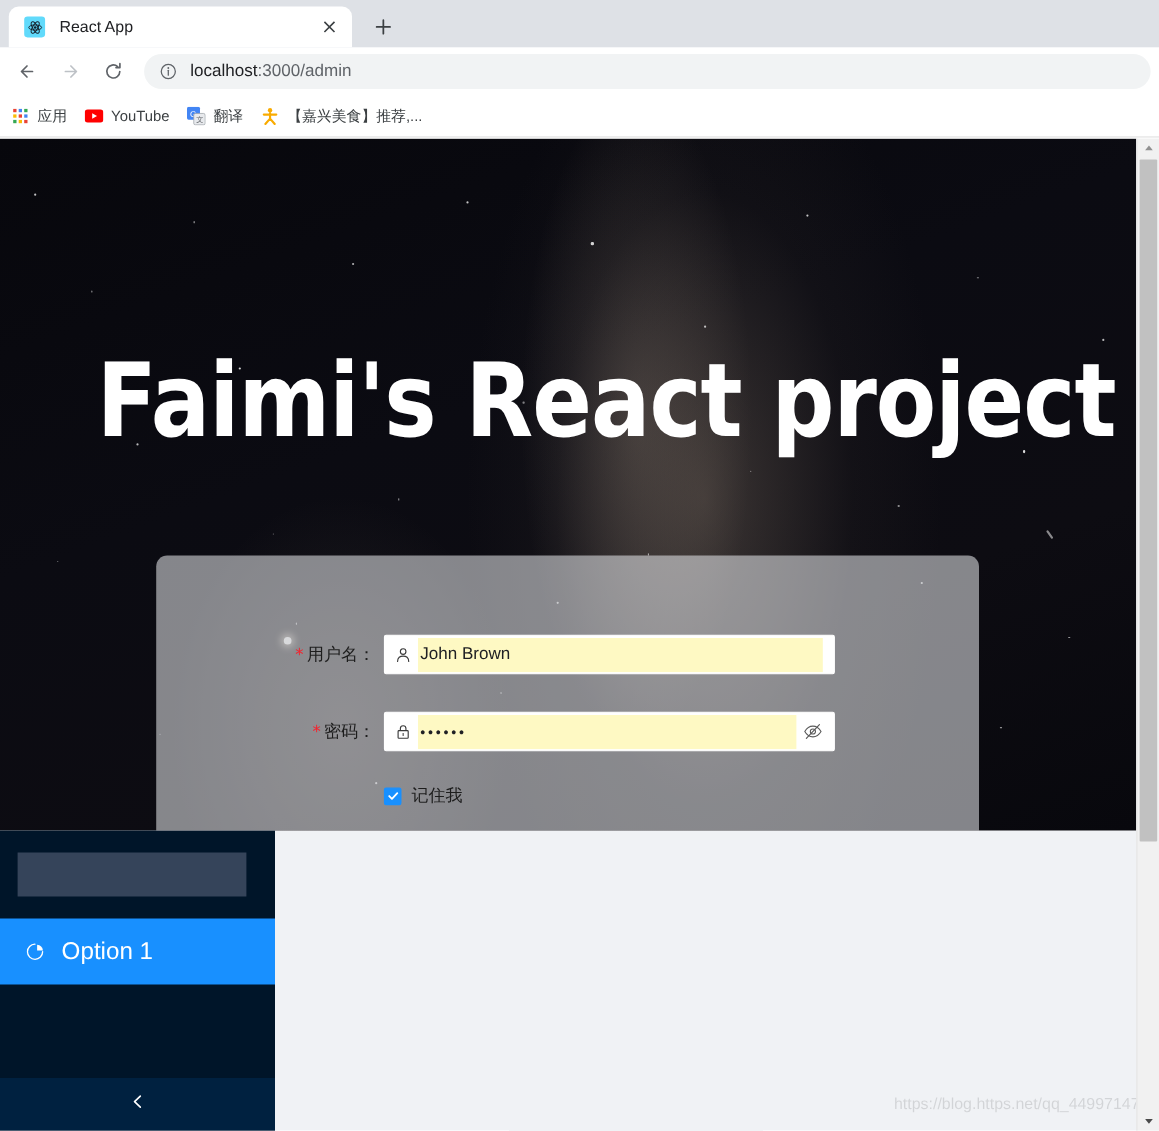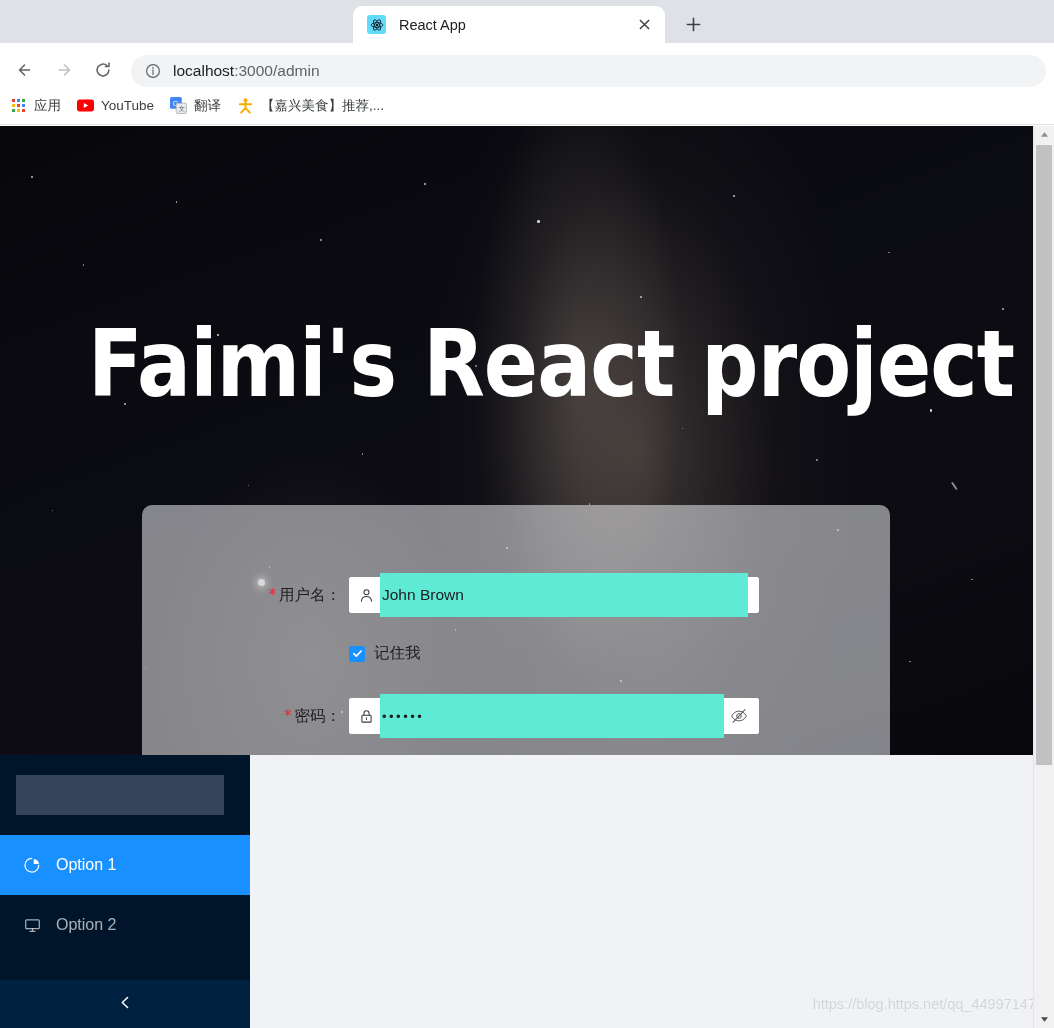--- a/index.html
+++ b/index.html
@@ -11,21 +11,20 @@
     background: #fff;
   }
 
   
   .browser { width: 1054px; height: 1028px; position: relative; background:#fff; }
 
   .tabstrip {
     height: 43px; background: #dee1e6;
     display: flex; align-items: flex-end; padding-left: 8px;
     position: relative;
-    justify-content: center;
   }
   .tab {
     width: 312px; height: 37px; background: #fff;
     border-radius: 9px 9px 0 0;
     display: flex; align-items: center; padding: 0 10px 0 14px;
     position: relative;
   }
   .tab-favicon {
     width: 19px; height: 19px; border-radius: 3px;
     background: #61dafb; flex: 0 0 auto;
@@ -41,21 +40,21 @@
     font-size: 17px; color: #3c4043; flex:0 0 auto; line-height:1;
   }
   .newtab {
     width: 32px; height: 32px; margin: 0 0 3px 12px;
     display:flex; align-items:center; justify-content:center;
     font-size: 23px; color:#3c4043; font-weight: 300; line-height: 1;
   }
 
   .toolbar {
     height: 44px; background: #fff;
-    display: flex; align-items: flex-end; padding: 0 8px;
+    display: flex; align-items: center; padding: 0 8px;
   }
   .navbtn {
     width: 34px; height: 34px; display:flex; align-items:center; justify-content:center;
     margin-right: 5px; flex: 0 0 auto;
   }
   .omnibox {
     flex: 1 1 auto; height: 32px; background: #f1f3f4;
     border-radius: 16px; display:flex; align-items:center;
     padding: 0 14px; margin-left: 6px; min-width: 0;
   }
@@ -124,21 +123,21 @@
     white-space: nowrap; font-family: "DejaVu Sans", sans-serif;
   }
   .req { color: #f5222d; font-size: 15px; margin-right: 3px; font-family:"DejaVu Sans", sans-serif; }
 
   .field {
     width: 410px; height: 36px; background: #fff;
     border: 1px solid #fff; border-radius: 2px;
     display: flex; align-items: center; padding: 0 10px 0 9px;
   }
   .field-inner {
-    flex: 1 1 auto; height: 44px; background: #5eead4;
+    flex: 1 1 auto; height: 31px; background: #fef9c3;
     display:flex; align-items:center; padding-left: 2px; min-width:0;
   }
   .field-ico { flex:0 0 auto; margin-right: 6px; display:flex; align-items:center; }
   .field-text { font-size: 15.5px; color: #202124; white-space: nowrap; font-family:"Liberation Sans", sans-serif; }
   .dots { letter-spacing: 2.5px; font-size: 13px; color:#202124; }
   .eye { flex:0 0 auto; margin-left: 6px; display:flex; align-items:center; }
 
   .checkbox-row { display:flex; align-items:center; }
   .cbx {
     width: 16px; height: 16px; background: #1890ff; border: 1px solid #1890ff;
@@ -153,21 +152,21 @@
     width: 250px; flex: 0 0 250px; background: #001529;
     display: flex; flex-direction: column; position: relative;
   }
   .sidebar-logo-wrap { height: 80px; display:flex; align-items:center; }
   .sidebar-logo {
     margin: 0 16px; height: 40px; width: 208px;
     background: #33415580; background-color: #35445a;
   }
   .menu-item {
     height: 60px; display:flex; align-items:center; padding-left: 24px;
-    color: rgba(255,255,255,0.65); font-size: 16px;
+    color: rgba(255,255,255,0.65); font-size: 22px;
   }
   .menu-item.active { background: #1890ff; color: #fff; }
   .menu-ico { width: 20px; margin-right: 12px; display:flex; align-items:center; flex:0 0 auto; }
   .sidebar-trigger {
     height: 48px; background: #002140; display:flex; align-items:center;
     justify-content:center; color:#fff; margin-top: auto;
   }
 
   .content { flex: 1 1 auto; display:flex; flex-direction: column; background:#f0f2f5; min-width:0; }
   .content-header { height: 64px; background: #fff; }
@@ -361,32 +360,20 @@
                   <circle cx="8" cy="4.6" r="2.7" stroke="#3a3a3a" stroke-width="1.1" fill="none"></circle>
                   <path d="M2.6 14.2 C2.6 10.4 5 9 8 9 C11 9 13.4 10.4 13.4 14.2" stroke="#3a3a3a" stroke-width="1.1" fill="none" stroke-linecap="round"></path>
                 </svg>
               </span>
               <span class="field-inner">
                 <span class="field-text">John Brown</span>
               </span>
             </div>
           </div>
 
-          <div class="form-row" style="margin-top:30px;">
-            <div class="form-label"></div>
-            <div class="checkbox-row">
-              <span class="cbx">
-                <svg width="11" height="11" viewBox="0 0 12 12">
-                  <path d="M2 6.2 L4.7 8.9 L10 3.3" stroke="#fff" stroke-width="1.8" fill="none" stroke-linecap="round" stroke-linejoin="round"></path>
-                </svg>
-              </span>
-              <span class="cbx-label">记住我</span>
-            </div>
-          </div>
-
           <div class="form-row" style="margin-top:34px;">
             <div class="form-label"><span class="req">*</span><span>密码：</span></div>
             <div class="field">
               <span class="field-ico">
                 <svg width="15" height="15" viewBox="0 0 16 16">
                   <rect x="3.1" y="6.6" width="9.8" height="7.4" rx="0.8" stroke="#3a3a3a" stroke-width="1.1" fill="none"></rect>
                   <path d="M5.3 6.6 V4.6 A2.7 2.7 0 0 1 10.7 4.6 V6.6" stroke="#3a3a3a" stroke-width="1.1" fill="none"></path>
                   <path d="M8 9.4 V11.3" stroke="#3a3a3a" stroke-width="1" stroke-linecap="round"></path>
                 </svg>
               </span>
@@ -396,49 +383,52 @@
               <span class="eye">
                 <svg width="18" height="18" viewBox="0 0 20 20">
                   <path d="M1.8 10 C4 6.2 6.9 4.6 10 4.6 C13.1 4.6 16 6.2 18.2 10 C16 13.8 13.1 15.4 10 15.4 C6.9 15.4 4 13.8 1.8 10 Z" stroke="#5a5a5a" stroke-width="1.1" fill="none"></path>
                   <circle cx="10" cy="10" r="2.6" stroke="#5a5a5a" stroke-width="1.1" fill="none"></circle>
                   <path d="M3.4 17 L16.6 3" stroke="#5a5a5a" stroke-width="1.2" stroke-linecap="round"></path>
                 </svg>
               </span>
             </div>
           </div>
 
+          <div class="form-row" style="margin-top:30px;">
+            <div class="form-label"></div>
+            <div class="checkbox-row">
+              <span class="cbx">
+                <svg width="11" height="11" viewBox="0 0 12 12">
+                  <path d="M2 6.2 L4.7 8.9 L10 3.3" stroke="#fff" stroke-width="1.8" fill="none" stroke-linecap="round" stroke-linejoin="round"></path>
+                </svg>
+              </span>
+              <span class="cbx-label">记住我</span>
+            </div>
+          </div>
+
         </div>
       </div>
 
       <div class="admin">
 
         <div class="sidebar">
           <div class="sidebar-logo-wrap">
             <div class="sidebar-logo"></div>
           </div>
 
           <div class="menu-item active">
             <span class="menu-ico">
               <svg width="17" height="17" viewBox="0 0 18 18">
                 <path d="M8.2 1.4 A7.3 7.3 0 1 0 15.6 8.7" stroke="currentColor" stroke-width="1.3" fill="none" stroke-linecap="round"></path>
                 <path d="M10.3 2 A6.2 6.2 0 0 1 15.9 7.4 L10.3 7.4 Z" fill="currentColor"></path>
               </svg>
             </span>
             <span>Option 1</span>
           </div>
 
-          <div class="menu-item">
-            <span class="menu-ico">
-              <svg width="17" height="17" viewBox="0 0 18 18">
-                <rect x="1.8" y="3" width="14.4" height="9.3" rx="1" stroke="currentColor" stroke-width="1.3" fill="none"></rect>
-                <path d="M6.4 15.3 H11.6 M9 12.3 V15.3" stroke="currentColor" stroke-width="1.3" fill="none" stroke-linecap="round"></path>
-              </svg>
-            </span>
-            <span>Option 2</span>
-          </div>
 
           <div class="sidebar-trigger">
             <span>
               <svg width="15" height="15" viewBox="0 0 16 16">
                   <path d="M10.2 2.6 L4.6 8 L10.2 13.4" stroke="#fff" stroke-width="1.6" fill="none" stroke-linecap="round" stroke-linejoin="round"></path>
                 </svg>
             </span>
           </div>
         </div>
 

